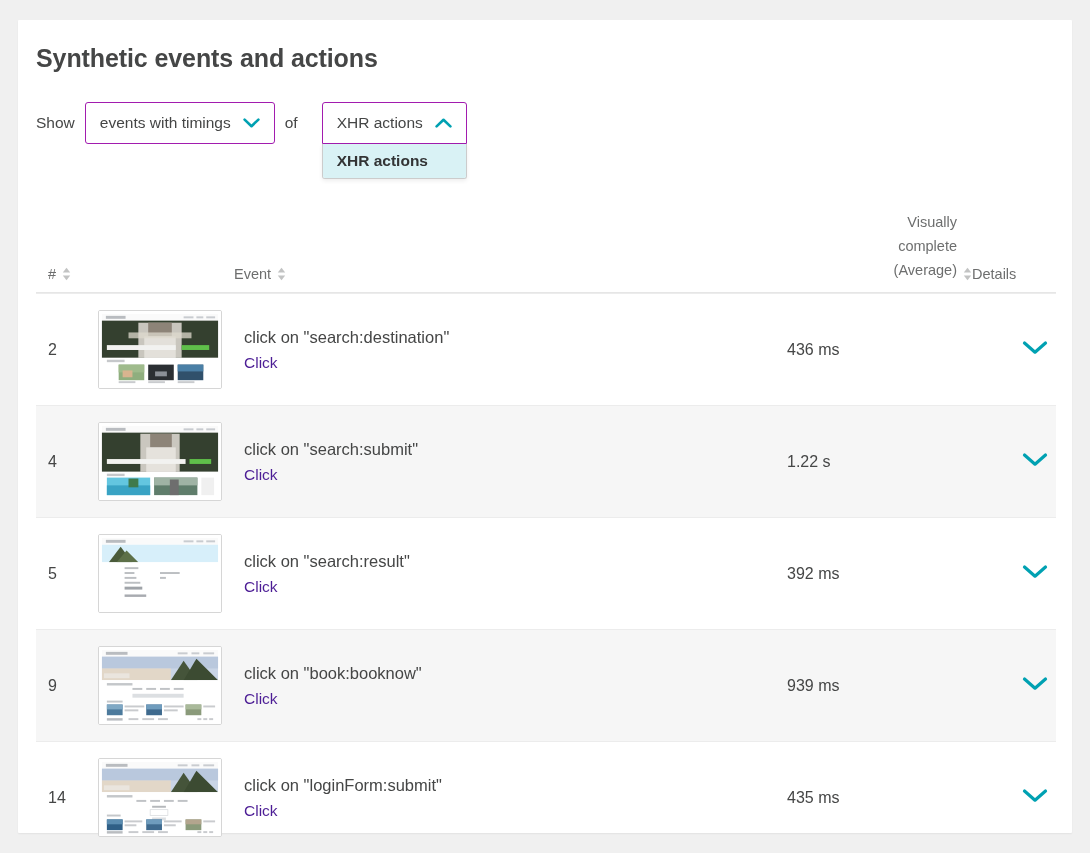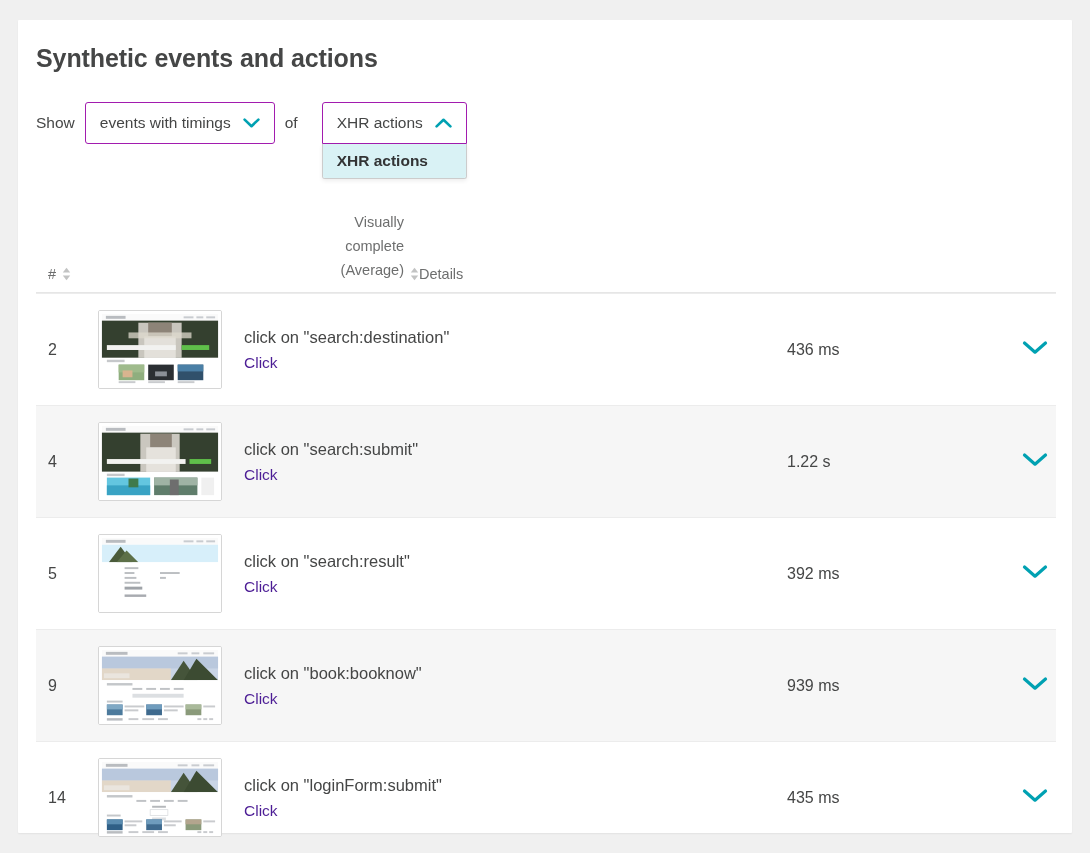--- a/index.html
+++ b/index.html
@@ -268,20 +268,29 @@
           <span class="sorter">
             <svg width="9" height="14" viewBox="0 0 9 14">
               <path d="M4.5 0.8 L8.2 5.4 L0.8 5.4 Z" fill="#c2c3c3"></path>
               <path d="M4.5 13.2 L0.8 8.6 L8.2 8.6 Z" fill="#c2c3c3"></path>
             </svg>
           </span>
         </div>
 
         <div class="th col-thumb"></div>
 
+        <div class="th col-event">
+          <span class="lbl">Event</span>
+          <span class="sorter">
+            <svg width="9" height="14" viewBox="0 0 9 14">
+              <path d="M4.5 0.8 L8.2 5.4 L0.8 5.4 Z" fill="#c2c3c3"></path>
+              <path d="M4.5 13.2 L0.8 8.6 L8.2 8.6 Z" fill="#c2c3c3"></path>
+            </svg>
+          </span>
+        </div>
 
         <div class="th col-metric">
           <span class="lbl">Visually
 complete
 (Average)</span>
           <span class="sorter">
             <svg width="9" height="14" viewBox="0 0 9 14">
               <path d="M4.5 0.8 L8.2 5.4 L0.8 5.4 Z" fill="#c2c3c3"></path>
               <path d="M4.5 13.2 L0.8 8.6 L8.2 8.6 Z" fill="#c2c3c3"></path>
             </svg>

